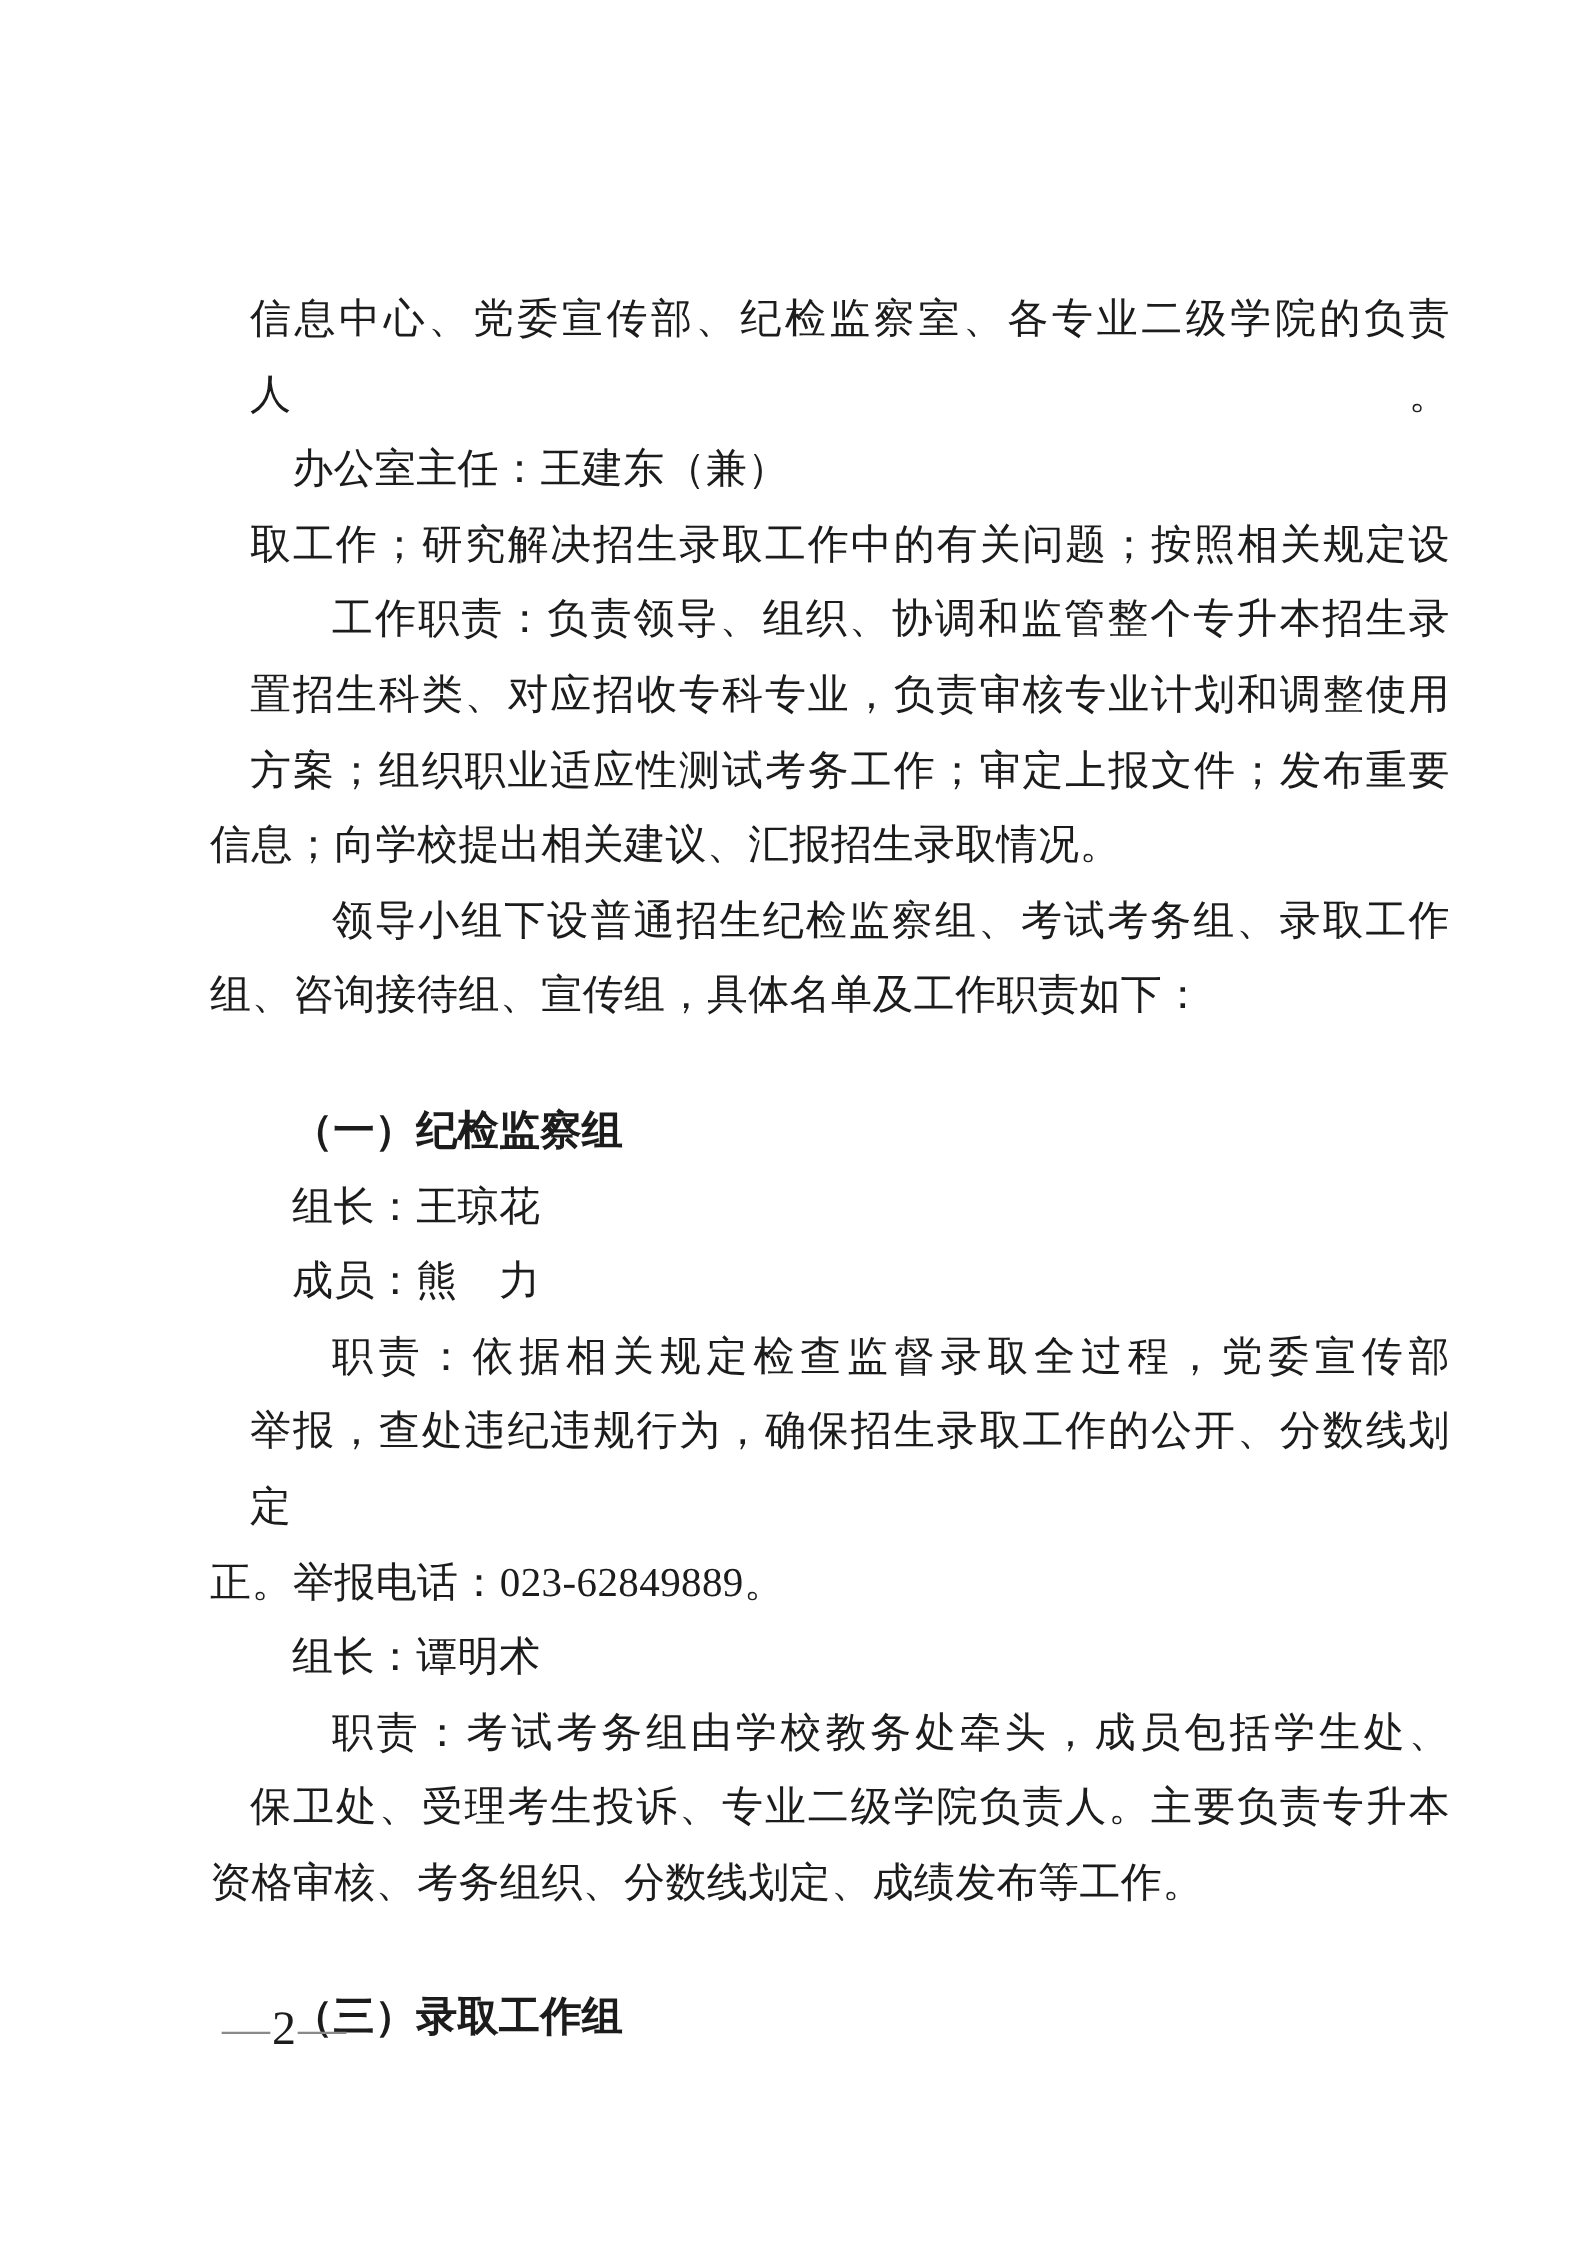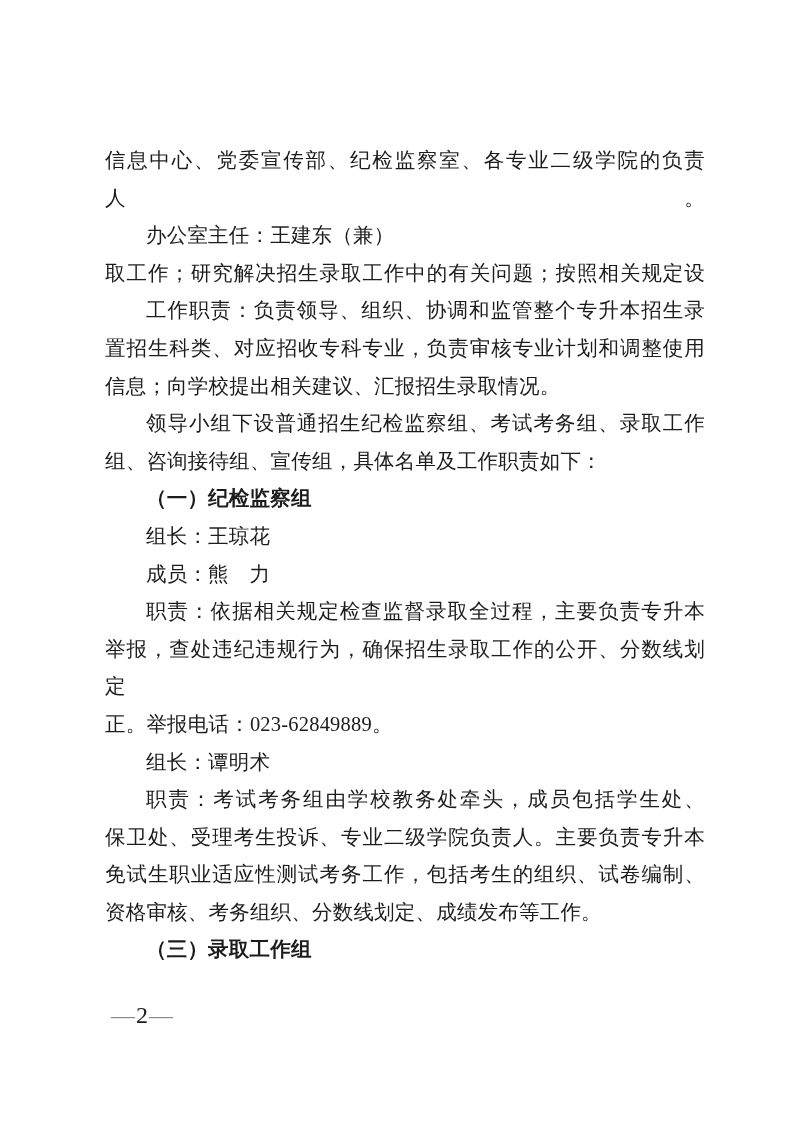--- a/index.html
+++ b/index.html
@@ -26,26 +26,28 @@
   }
   .line {
     width: 600px;
     text-align: justify;
     text-align-last: left;
     text-justify: inter-character;
     letter-spacing: 0.2px;
   }
   .line.stretch {
     text-align-last: justify;
+    margin-left: 20px;
   }
   .line.indent {
     text-indent: 2em;
   }
   .line.bold {
     font-weight: 700;
+    margin-top: 30px;
   }
   .footer {
     position: absolute;
     left: 111px;
     top: 1001px;
     font-size: 24px;
     line-height: 28px;
     white-space: nowrap;
   }
   .footer .dash {
@@ -60,33 +62,33 @@
 <body>
 
 <div class="page">
 
   <div class="text-block">
       <div class="line stretch">信息中心、党委宣传部、纪检监察室、各专业二级学院的负责人。</div>
       <div class="line indent">办公室主任：王建东（兼）</div>
       <div class="line stretch">取工作；研究解决招生录取工作中的有关问题；按照相关规定设</div>
       <div class="line indent stretch">工作职责：负责领导、组织、协调和监管整个专升本招生录</div>
       <div class="line stretch">置招生科类、对应招收专科专业，负责审核专业计划和调整使用</div>
+      <div class="line stretch">方案；组织职业适应性测试考务工作；审定上报文件；发布重要</div>
       <div class="line">信息；向学校提出相关建议、汇报招生录取情况。</div>
       <div class="line indent stretch">领导小组下设普通招生纪检监察组、考试考务组、录取工作</div>
       <div class="line">组、咨询接待组、宣传组，具体名单及工作职责如下：</div>
       <div class="line indent bold">（一）纪检监察组</div>
       <div class="line indent">组长：王琼花</div>
       <div class="line indent">成员：熊　力</div>
-      <div class="line indent stretch">职责：依据相关规定检查监督录取全过程，主要负责专升本</div>
+      <div class="line indent stretch">职责：依据相关规定检查监督录取全过程，党委宣传部</div>
       <div class="line stretch">举报，查处违纪违规行为，确保招生录取工作的公开、分数线划定</div>
       <div class="line">正。举报电话：023-62849889。</div>
       <div class="line indent">组长：谭明术</div>
       <div class="line indent stretch">职责：考试考务组由学校教务处牵头，成员包括学生处、</div>
       <div class="line stretch">保卫处、受理考生投诉、专业二级学院负责人。主要负责专升本</div>
-      <div class="line stretch">免试生职业适应性测试考务工作，包括考生的组织、试卷编制、</div>
       <div class="line">资格审核、考务组织、分数线划定、成绩发布等工作。</div>
       <div class="line indent bold">（三）录取工作组</div>
     </div>
 
   <div class="footer">
     <span class="dash">—</span><span class="num">2</span><span class="dash">—</span>
   </div>
 
 </div>
 

